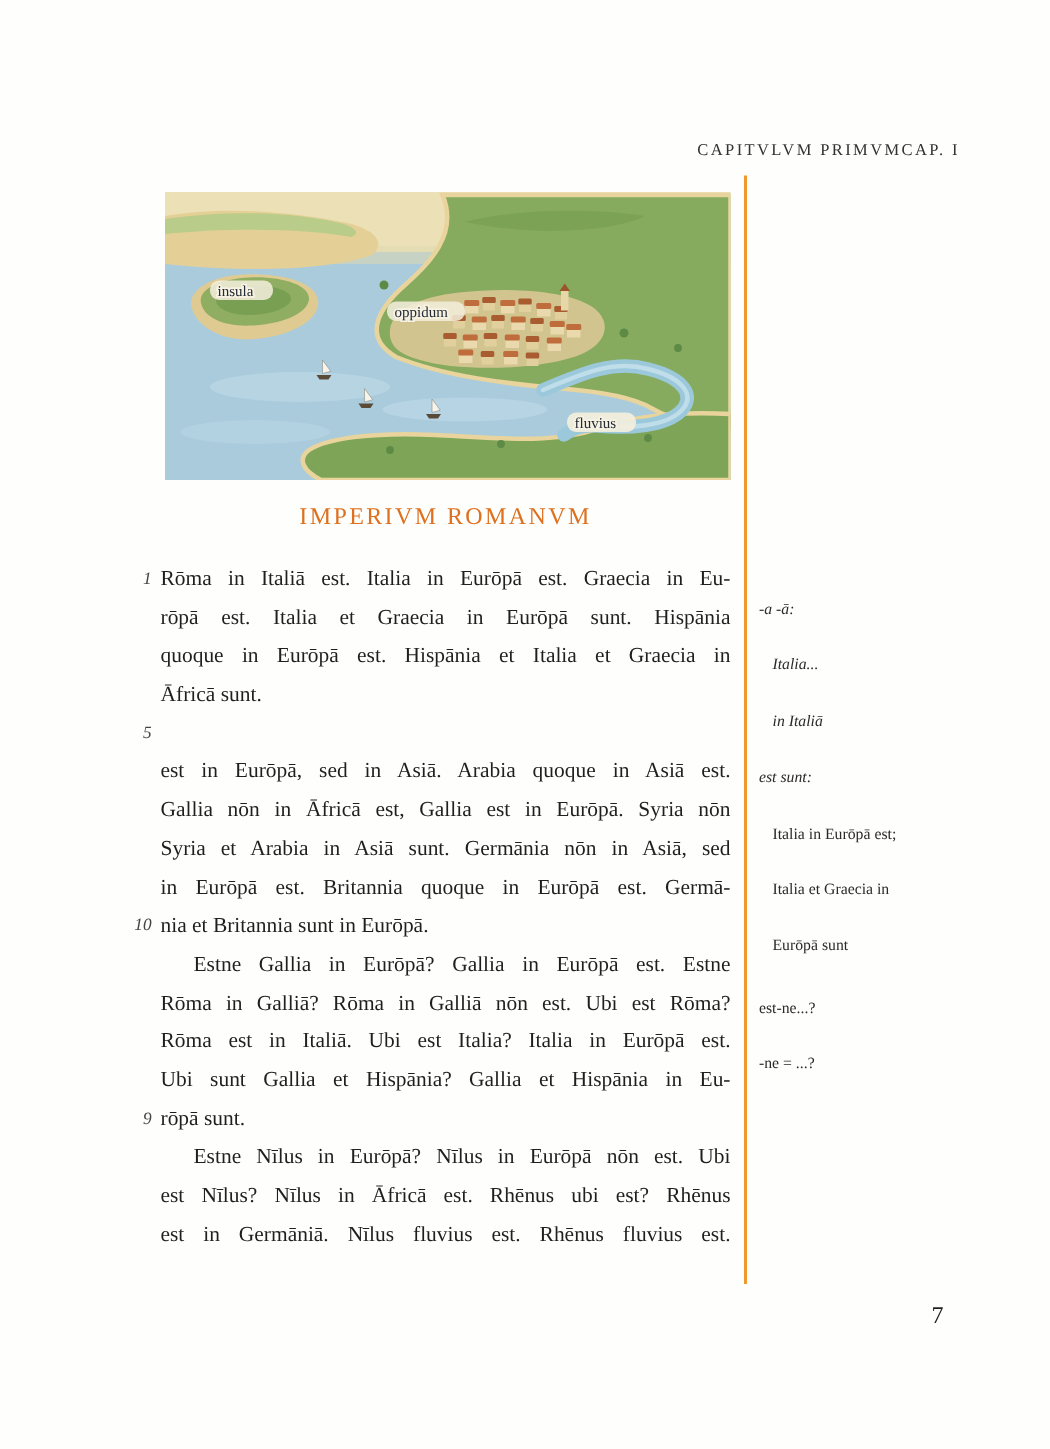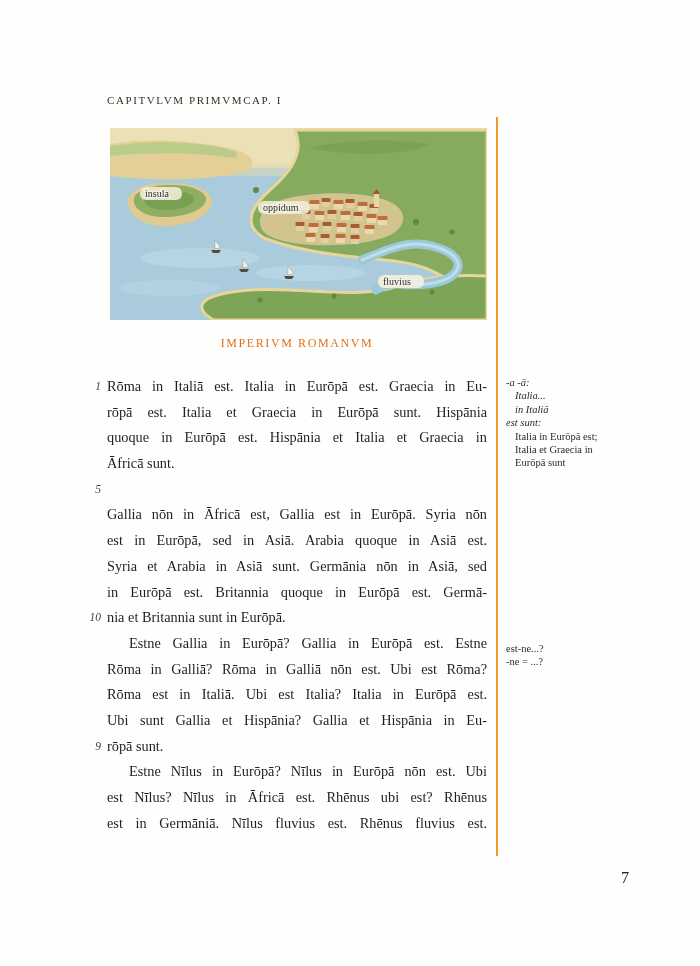--- a/index.html
+++ b/index.html
@@ -5,54 +5,54 @@
   * { margin:0; padding:0; box-sizing:border-box; }
   html,body { background:#ffffff; }
   .page {
     position:relative; width:700px; height:966px; margin:0 auto;
     background:#fefefdff; font-family:"Liberation Serif", serif; color:#1f1f1f;
     overflow:hidden;
   }
   
   .running-header {
     position:absolute; top:94px; left:107px; width:533px;
-    display:flex; justify-content:flex-start;
+    display:flex; justify-content:flex-end;
     font-size:11px; letter-spacing:1.6px; color:#33322f;
   }
   
   .illustration {
     position:absolute; left:110px; top:128px; width:434px; height:192px;
     overflow:hidden;
   }
   .illustration svg { display:block; }
   .map-label { font-family:"Liberation Serif", serif; font-size:10px; fill:#232c36;
     paint-order:stroke; stroke:#f7f2e2; stroke-width:2.4px; }
   
   .chapter-title {
     position:absolute; left:107px; top:336px; width:380px; text-align:center;
-    font-size:12px; letter-spacing:1.6px; color:#de711f; font-weight:normal;
+    font-size:16px; letter-spacing:1.6px; color:#de711f; font-weight:normal;
   }
   
   .text-column { position:absolute; left:107px; top:374px; width:380px; }
   .line {
     position:relative; height:25.7px; line-height:25.7px; font-size:14.3px;
     text-align:justify; text-align-last:justify; white-space:nowrap;
   }
   .line.end { text-align:left; text-align-last:left; }
   .line.indent { padding-left:22px; }
   .num {
     position:absolute; left:-22px; top:0; width:16px; text-align:right;
     font-style:italic; font-size:11.5px; color:#454442; letter-spacing:0;
     text-align-last:right;
   }
   
   .divider { position:absolute; left:496px; top:117px; width:2px; height:739px; background:#ef9930; }
   
   .margin-note { position:absolute; left:506px; width:150px; font-size:10.5px; line-height:13.4px; color:#2b2a28; }
-  .margin-note .mline { white-space:nowrap; }
+  .margin-note .mline { white-space:nowrap;margin-top:24px; }
   .mline.ind { padding-left:9px; }
   .mline.it { font-style:italic; }
   .note-1 { top:376px; }
   .note-2 { top:642px; }
   
   .page-number { position:absolute; left:610px; top:869px; width:30px; text-align:center; font-size:16px; color:#1f1f1f; }
 </style>
 </head>
 <body>
 
@@ -167,22 +167,22 @@
   </div>
 
   <h1 class="chapter-title">IMPERIVM ROMANVM</h1>
 
   <div class="text-column">
     <div class="line"><span class="num">1</span><span>Rōma in Italiā est. Italia in Eurōpā est. Graecia in Eu-</span></div>
     <div class="line"><span class="num"></span><span>rōpā est. Italia et Graecia in Eurōpā sunt. Hispānia</span></div>
     <div class="line"><span class="num"></span><span>quoque in Eurōpā est. Hispānia et Italia et Graecia in</span></div>
     <div class="line end"><span class="num"></span><span>Āfricā sunt.</span></div>
     <div class="line indent"><span class="num">5</span></div>
+    <div class="line"><span class="num"></span><span>est in Eurōpā, sed in Asiā. Arabia quoque in Asiā est.</span></div>
     <div class="line"><span class="num"></span><span>Gallia nōn in Āfricā est, Gallia est in Eurōpā. Syria nōn</span></div>
-    <div class="line"><span class="num"></span><span>est in Eurōpā, sed in Asiā. Arabia quoque in Asiā est.</span></div>
     <div class="line"><span class="num"></span><span>Syria et Arabia in Asiā sunt. Germānia nōn in Asiā, sed</span></div>
     <div class="line"><span class="num"></span><span>in Eurōpā est. Britannia quoque in Eurōpā est. Germā-</span></div>
     <div class="line end"><span class="num">10</span><span>nia et Britannia sunt in Eurōpā.</span></div>
     <div class="line indent"><span class="num"></span><span>Estne Gallia in Eurōpā? Gallia in Eurōpā est. Estne</span></div>
     <div class="line"><span class="num"></span><span>Rōma in Galliā? Rōma in Galliā nōn est. Ubi est Rōma?</span></div>
     <div class="line"><span class="num"></span><span>Rōma est in Italiā. Ubi est Italia? Italia in Eurōpā est.</span></div>
     <div class="line"><span class="num"></span><span>Ubi sunt Gallia et Hispānia? Gallia et Hispānia in Eu-</span></div>
     <div class="line end"><span class="num">9</span><span>rōpā sunt.</span></div>
     <div class="line indent"><span class="num"></span><span>Estne Nīlus in Eurōpā? Nīlus in Eurōpā nōn est. Ubi</span></div>
     <div class="line"><span class="num"></span><span>est Nīlus? Nīlus in Āfricā est. Rhēnus ubi est? Rhēnus</span></div>

